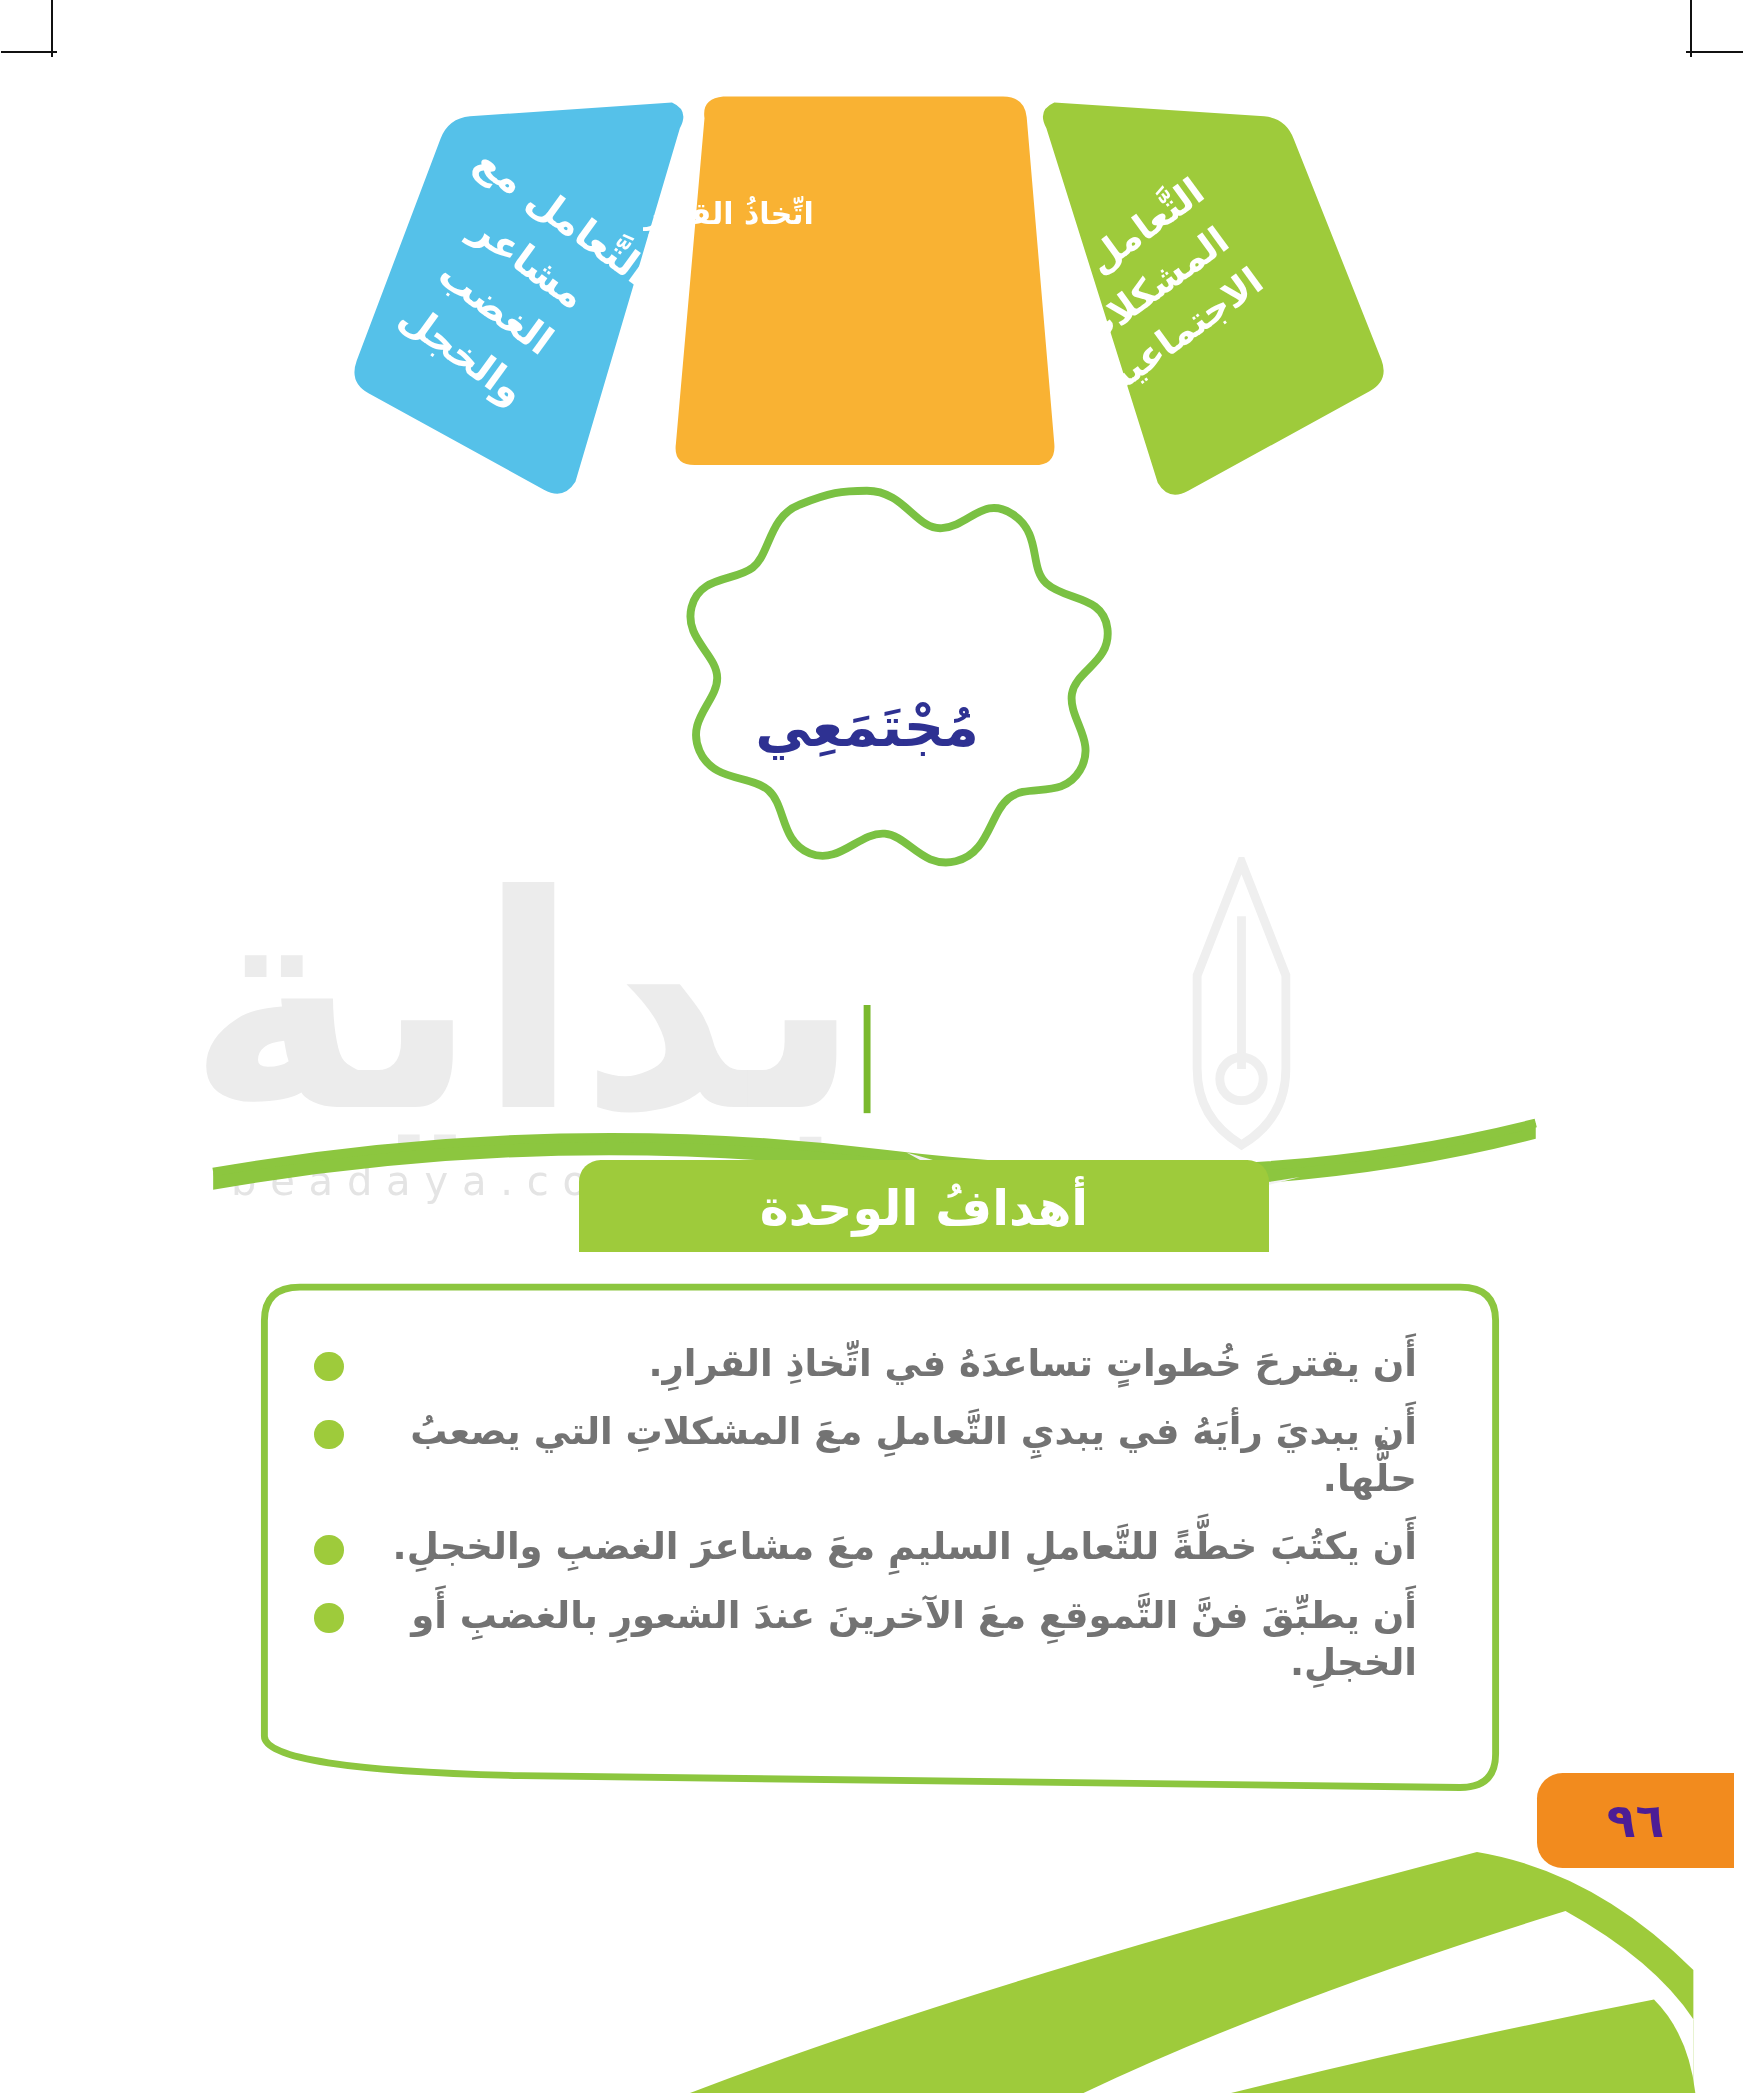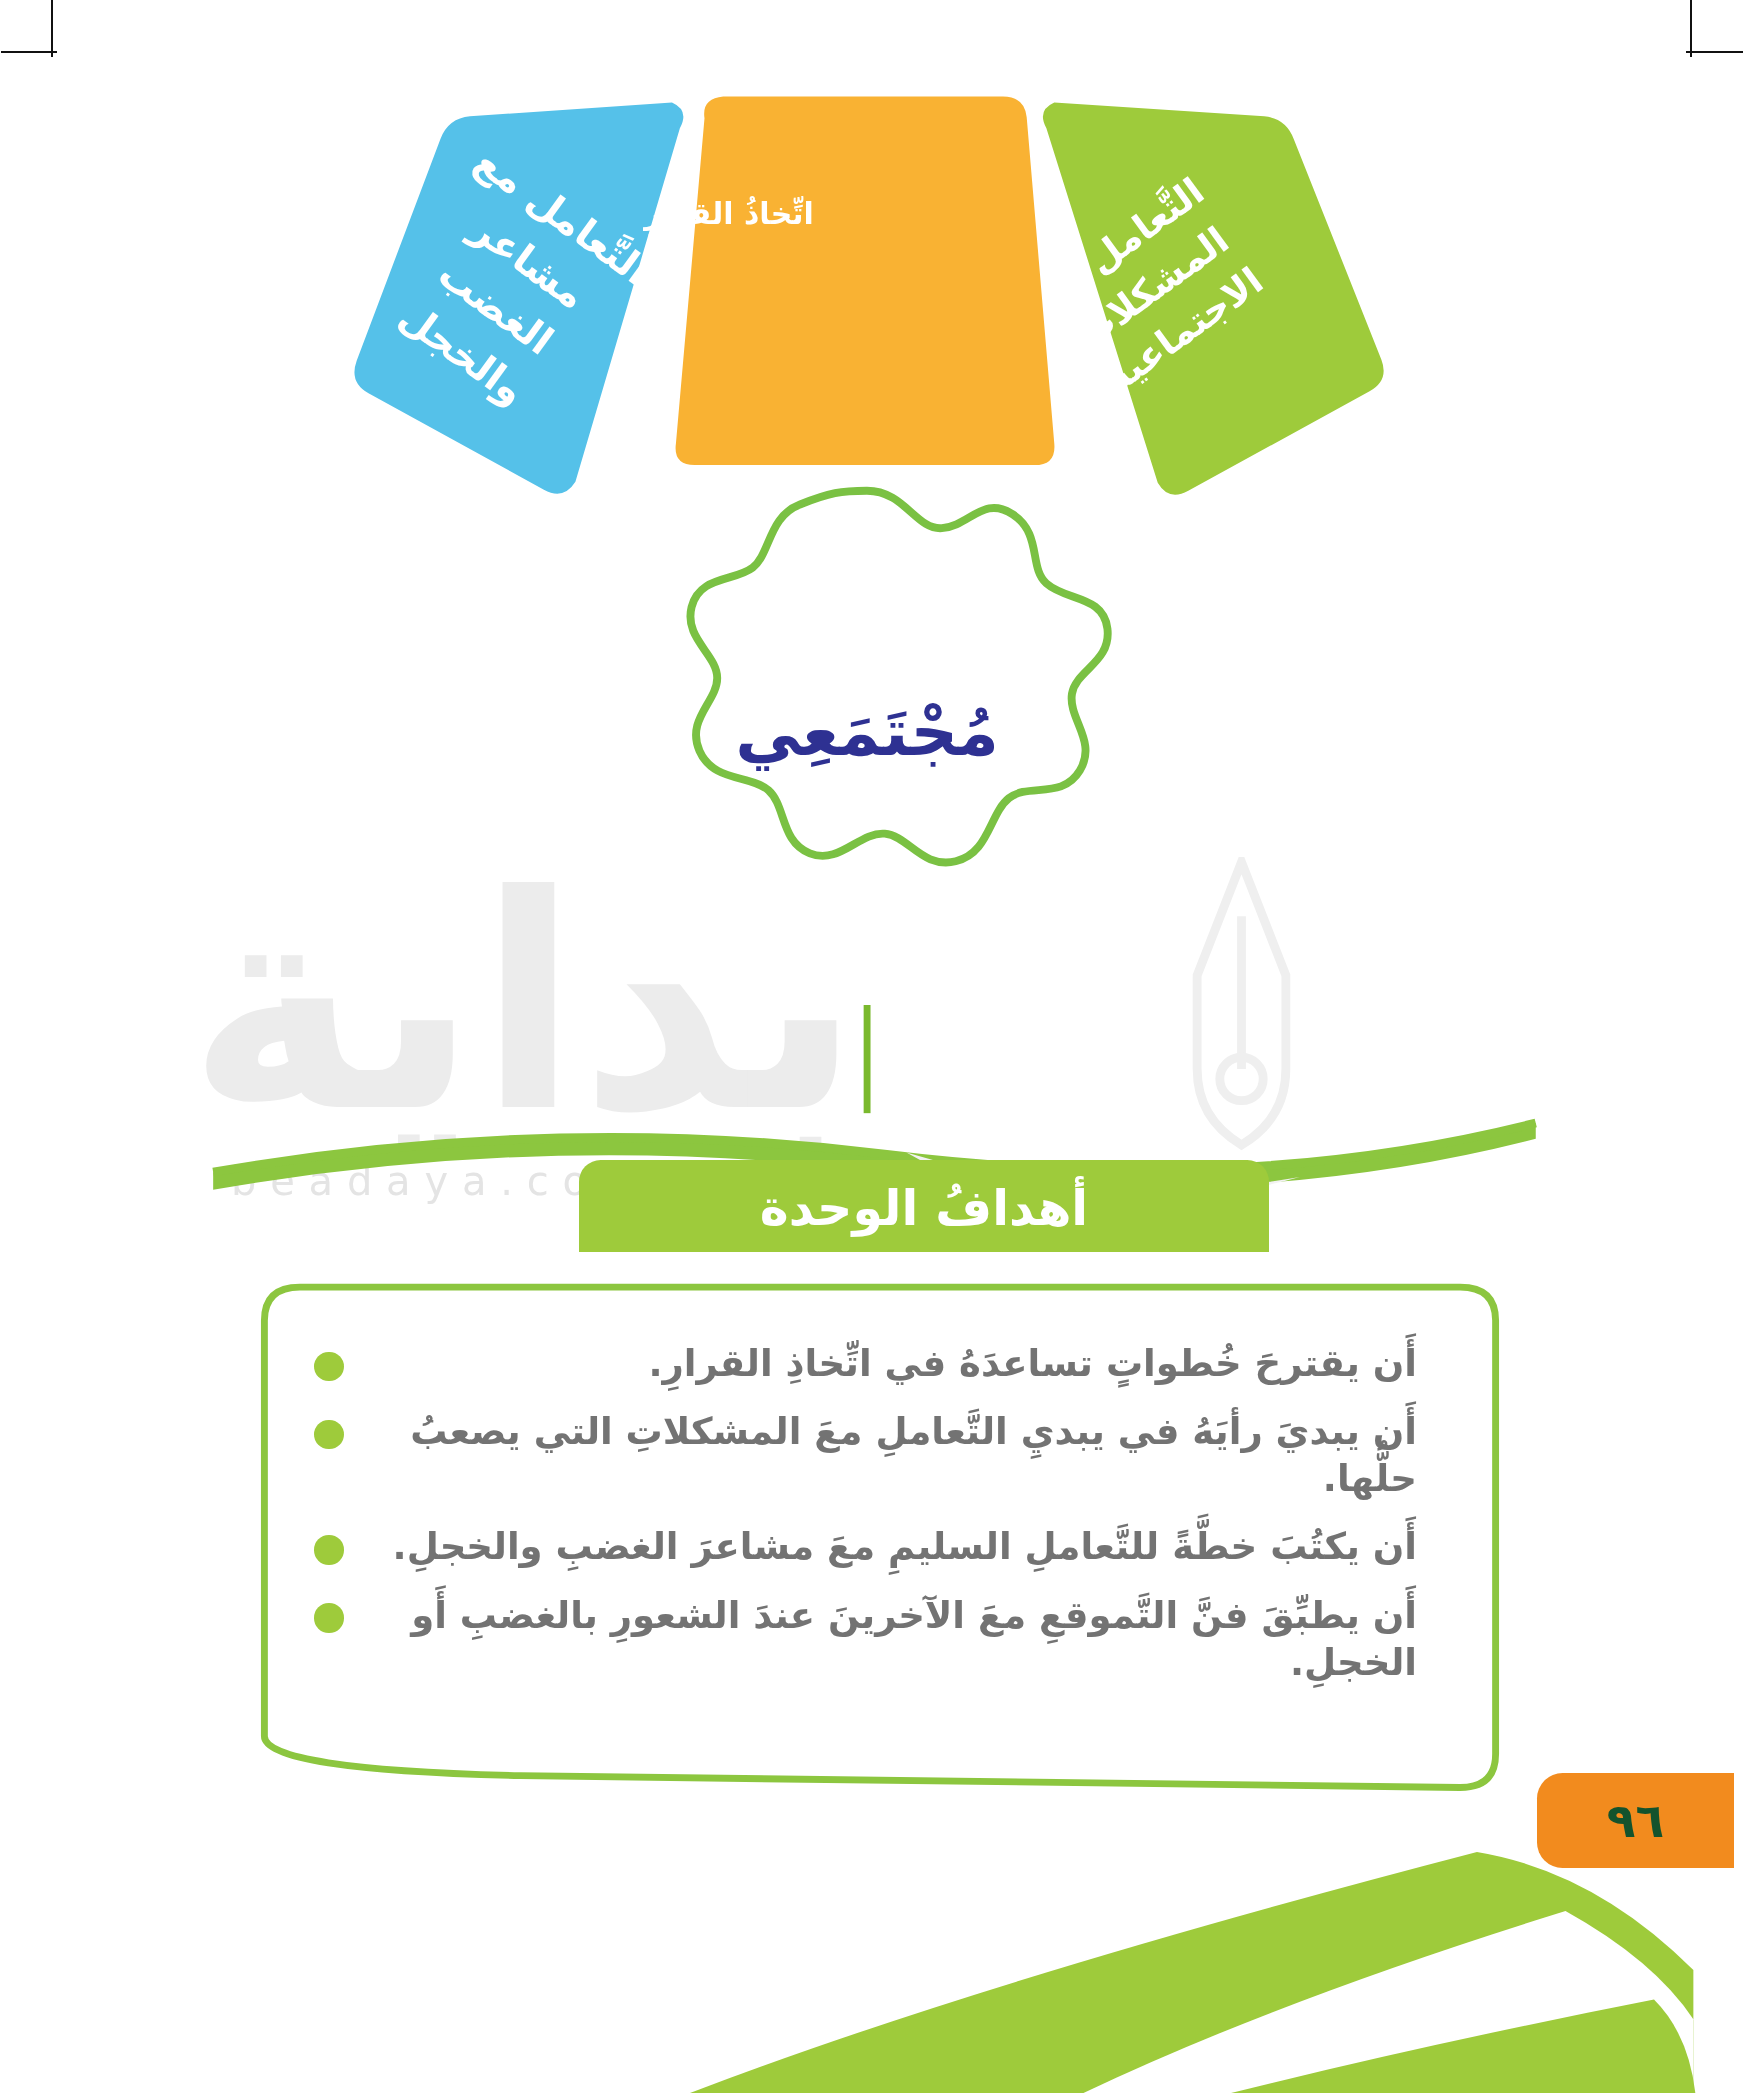--- a/index.html
+++ b/index.html
@@ -54,21 +54,21 @@
   }
   .label-green{
     left:1005px;top:207px;width:296px;font-size:37px;
     transform:rotate(-36deg);transform-origin:50% 50%;
   }
 
   
   .flower{position:absolute;left:591px;top:473px;width:552px;height:473px;z-index:4;}
   .flower-word{
     position:absolute;left:591px;top:694px;width:552px;text-align:center;
-    font-size:66px;font-weight:700;color:#2e3192;z-index:5;letter-spacing:1px;
+    font-size:56px;font-weight:700;color:#2e3192;z-index:5;letter-spacing:1px;
   }
 
   
   .hill{position:absolute;left:0;top:1005px;width:1744px;height:236px;z-index:2;}
 
   
   .goals-banner{
     position:absolute;left:579px;top:1160px;width:690px;height:92px;
     background:#9ecb3b;border-radius:21.7px 21.7px 0 0;z-index:6;
     display:flex;align-items:center;justify-content:center;
@@ -102,21 +102,21 @@
     color:#737373;font-size:37px;font-weight:700;text-align:right;
     line-height:1.28;flex:1 1 auto;
   }
 
   
   .page-num{
     position:absolute;left:1537px;top:1773px;width:197px;height:95px;
     background:#f28b1e;border-radius:25.6px 0 0 25.6px;z-index:8;
     display:flex;align-items:center;justify-content:center;
   }
-  .page-num span{color:#14532d;font-size:47px;font-weight:700;}
+  .page-num span{color:#4c1d95;font-size:47px;font-weight:700;}
 
   
   .bottom-deco{position:absolute;left:0;top:1852px;width:1744px;height:241px;z-index:2;}
 </style>
 </head>
 <body>
 
 <div class="page">
 
   <div class="crop v" style="left:51px;top:0;"></div>

